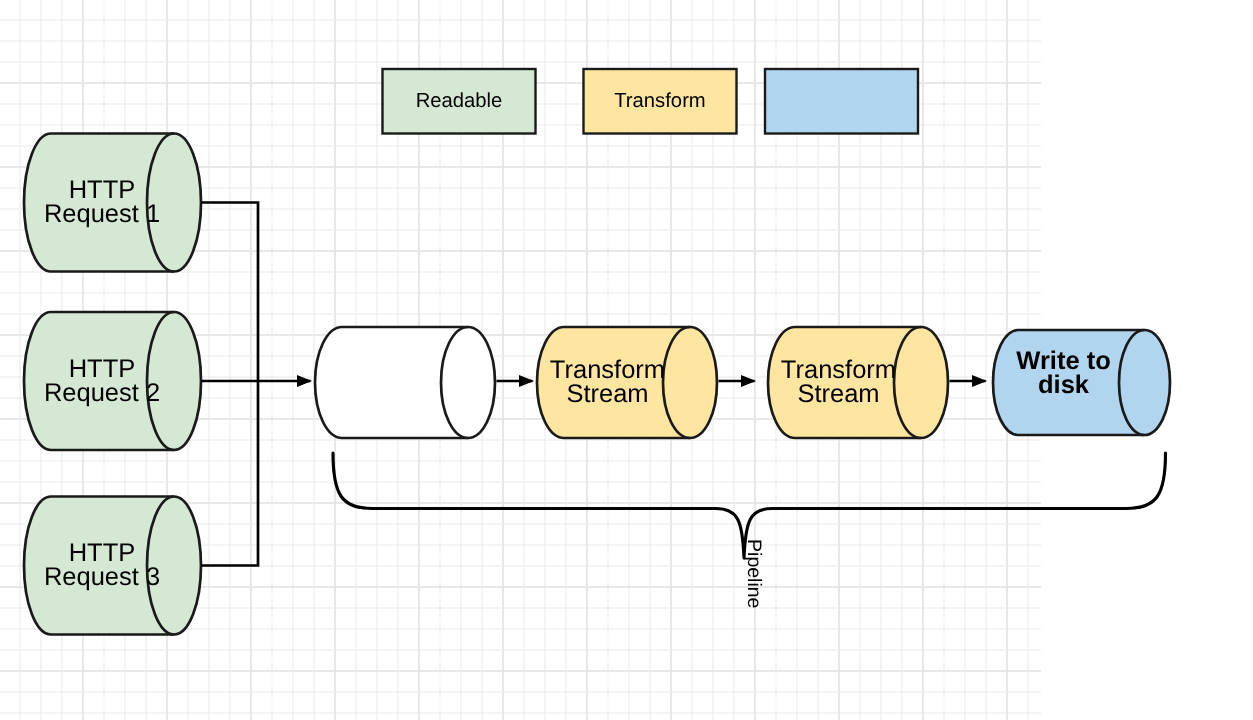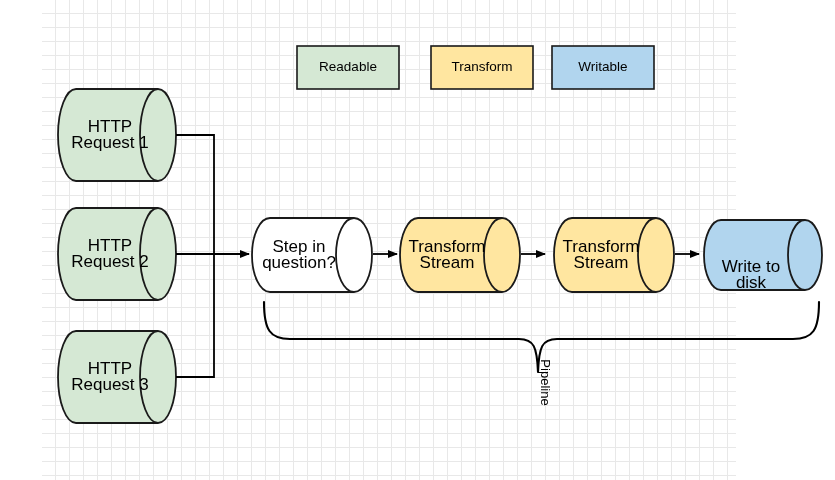--- a/index.html
+++ b/index.html
@@ -13,21 +13,20 @@
     position:relative;
     width:694px;height:480px;
     background-color:#ffffff;
     background-image:
       linear-gradient(to right, #e8e8e8 1px, transparent 1px),
       linear-gradient(to bottom, #e8e8e8 1px, transparent 1px),
       linear-gradient(to right, #d0d0d0 1px, transparent 1px),
       linear-gradient(to bottom, #d0d0d0 1px, transparent 1px);
     background-size:14px 14px, 14px 14px, 56px 56px, 56px 56px;
     background-position:-1px -1px, -1px -1px, -1px -1px, -1px -1px;
-    margin-left:42px;
   }
   #vec{position:absolute;left:0;top:0;width:835px;height:480px;}
   .lbl{
     position:absolute;
     text-align:center;
     color:#000000;
     font-size:17px;
     line-height:16px;
     pointer-events:none;
     white-space:pre-line;
@@ -121,32 +120,29 @@
                H477
                C492,339 495,347 496,372
                C497,347 500,339 515,339
                H751
                C771,339 777,330 777,302" fill="none" stroke="#000000" stroke-width="2.1" stroke-linecap="round" stroke-linejoin="round"></path>
     </g>
   </svg>
 
   <div class="lbl legend-lbl" style="left:255px;top:59px;width:102px;">Readable</div>
   <div class="lbl legend-lbl" style="left:389px;top:59px;width:102px;">Transform</div>
-  <div class="lbl legend-lbl" style="left:510px;top:59px;width:102px;">Writable</div>
 
   <div class="lbl" style="left:18px;top:119px;width:100px;">HTTP
 Request 1</div>
   <div class="lbl" style="left:18px;top:238px;width:100px;">HTTP
 Request 2</div>
   <div class="lbl" style="left:18px;top:361px;width:100px;">HTTP
 Request 3</div>
 
-  <div class="lbl" style="left:212px;top:239px;width:90px;">Step in
-question?</div>
   <div class="lbl" style="left:360px;top:239px;width:90px;">Transform
 Stream</div>
   <div class="lbl" style="left:514px;top:239px;width:90px;">Transform
 Stream</div>
-  <div class="lbl" style="left:663px;top:259px;width:92px;">Write to disk</div>
+  <div class="lbl" style="left:663px;top:233px;width:92px;font-weight:bold;">Write to disk</div>
 
   <div id="pipeline-label">Pipeline</div>
 
 </div>
 
 </body></html>

